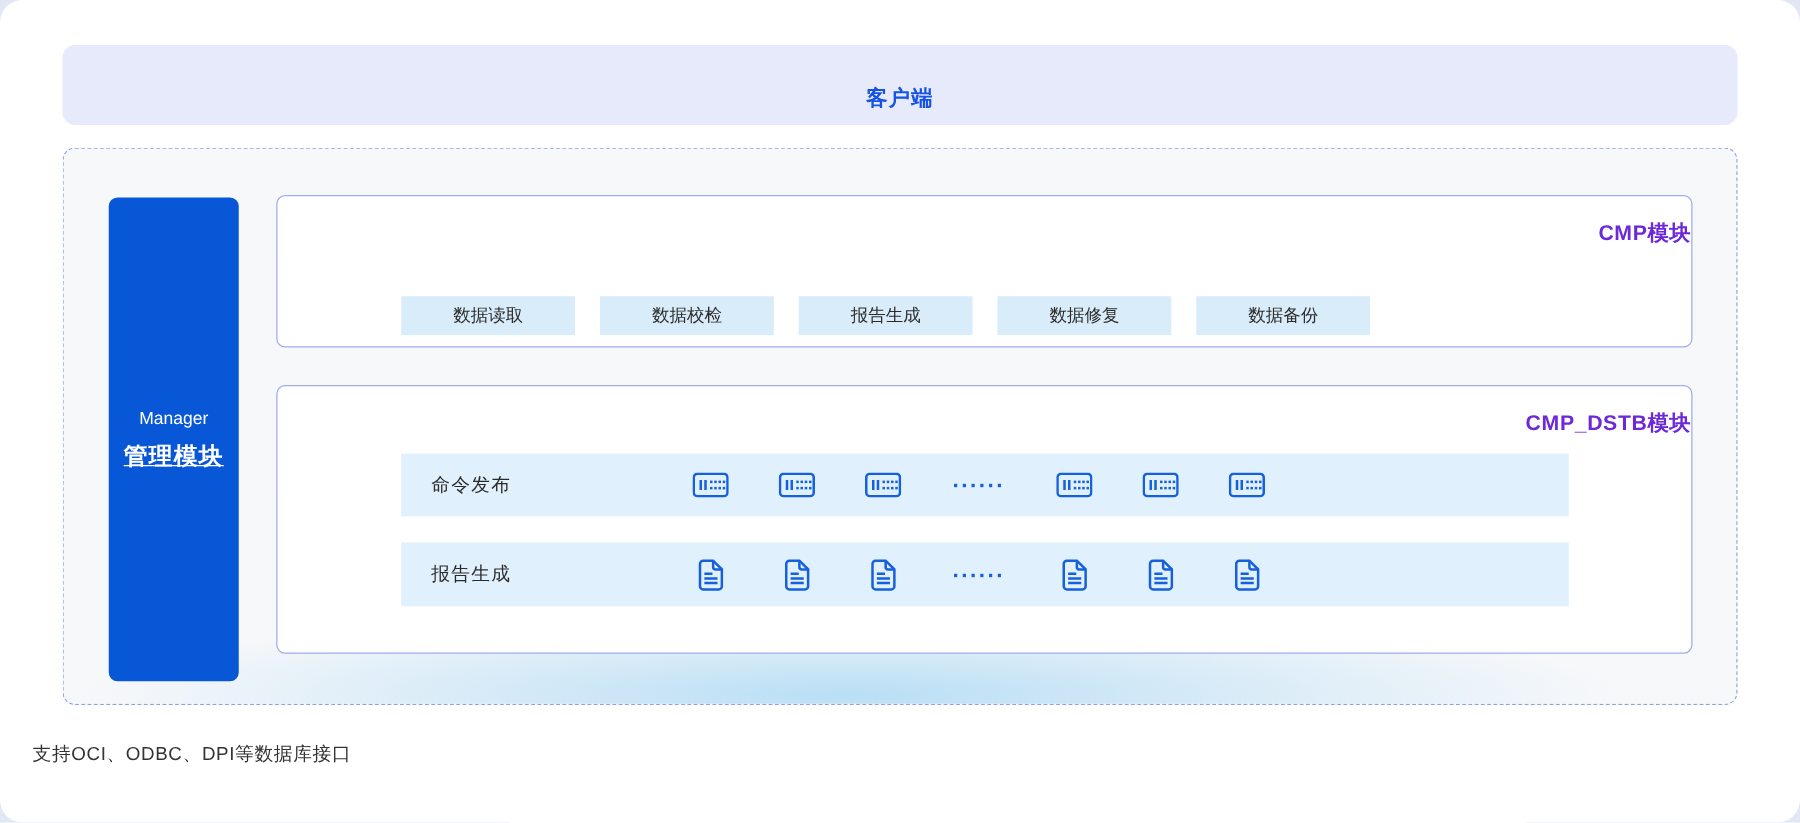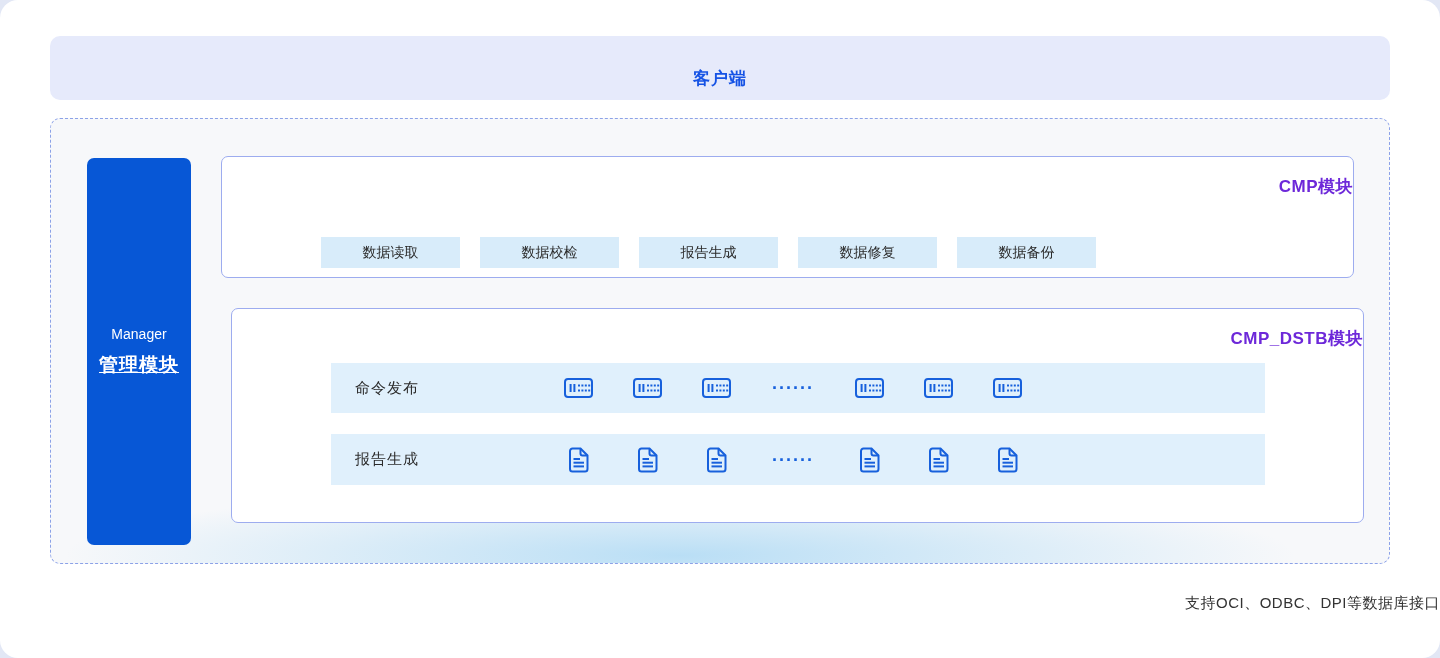--- a/index.html
+++ b/index.html
@@ -54,21 +54,21 @@
   .manager-box .zh { font-size:19px; font-weight:bold; letter-spacing:1px;text-decoration:underline; }
   
   .module-box {
     position:absolute;
     width:1133px;
     background:#ffffff;
     border:1px solid #9DACEF;
     border-radius:7px;
   }
   .cmp-box   { left:170px; top:37px;  height:122px; }
-  .dstb-box  { left:180px; top:189px; height:215px; }
+  .dstb-box  { left:170px; top:189px; height:215px; }
   .module-title {
     position:absolute; top:18px; left:0; width:100%;
     text-align:right;
     font-size:17px; font-weight:bold; color:#6d28d9; letter-spacing:0.5px;
   }
   
   .chip-row {
     position:absolute; top:56px; left:99px;
     display:flex; gap:20px;margin-top:24px;
   }
@@ -93,22 +93,22 @@
   .icon-strip { display:flex; align-items:center; gap:40px; }
   .icon-slot { width:29px; display:flex; align-items:center; justify-content:center; }
   .ellipsis {
     width:44px; text-align:center;
     color:#1760DC; font-weight:bold; font-size:18px;
     letter-spacing:1px; line-height:10px;
   }
   
   .caption {
     position:absolute; left:0; top:594px; width:100%;
-    text-align:right;
-    font-size:15px; color:#333333; letter-spacing:0.5px;
+    text-align:left;
+    font-size:15px; color:#333333; letter-spacing:0.5px;padding-left:26px;
   }
   svg { display:block; }
 </style>
 </head>
 <body>
 
 <div class="page-card">
 
   <div class="client-banner">
     <span class="label">客户端</span>

